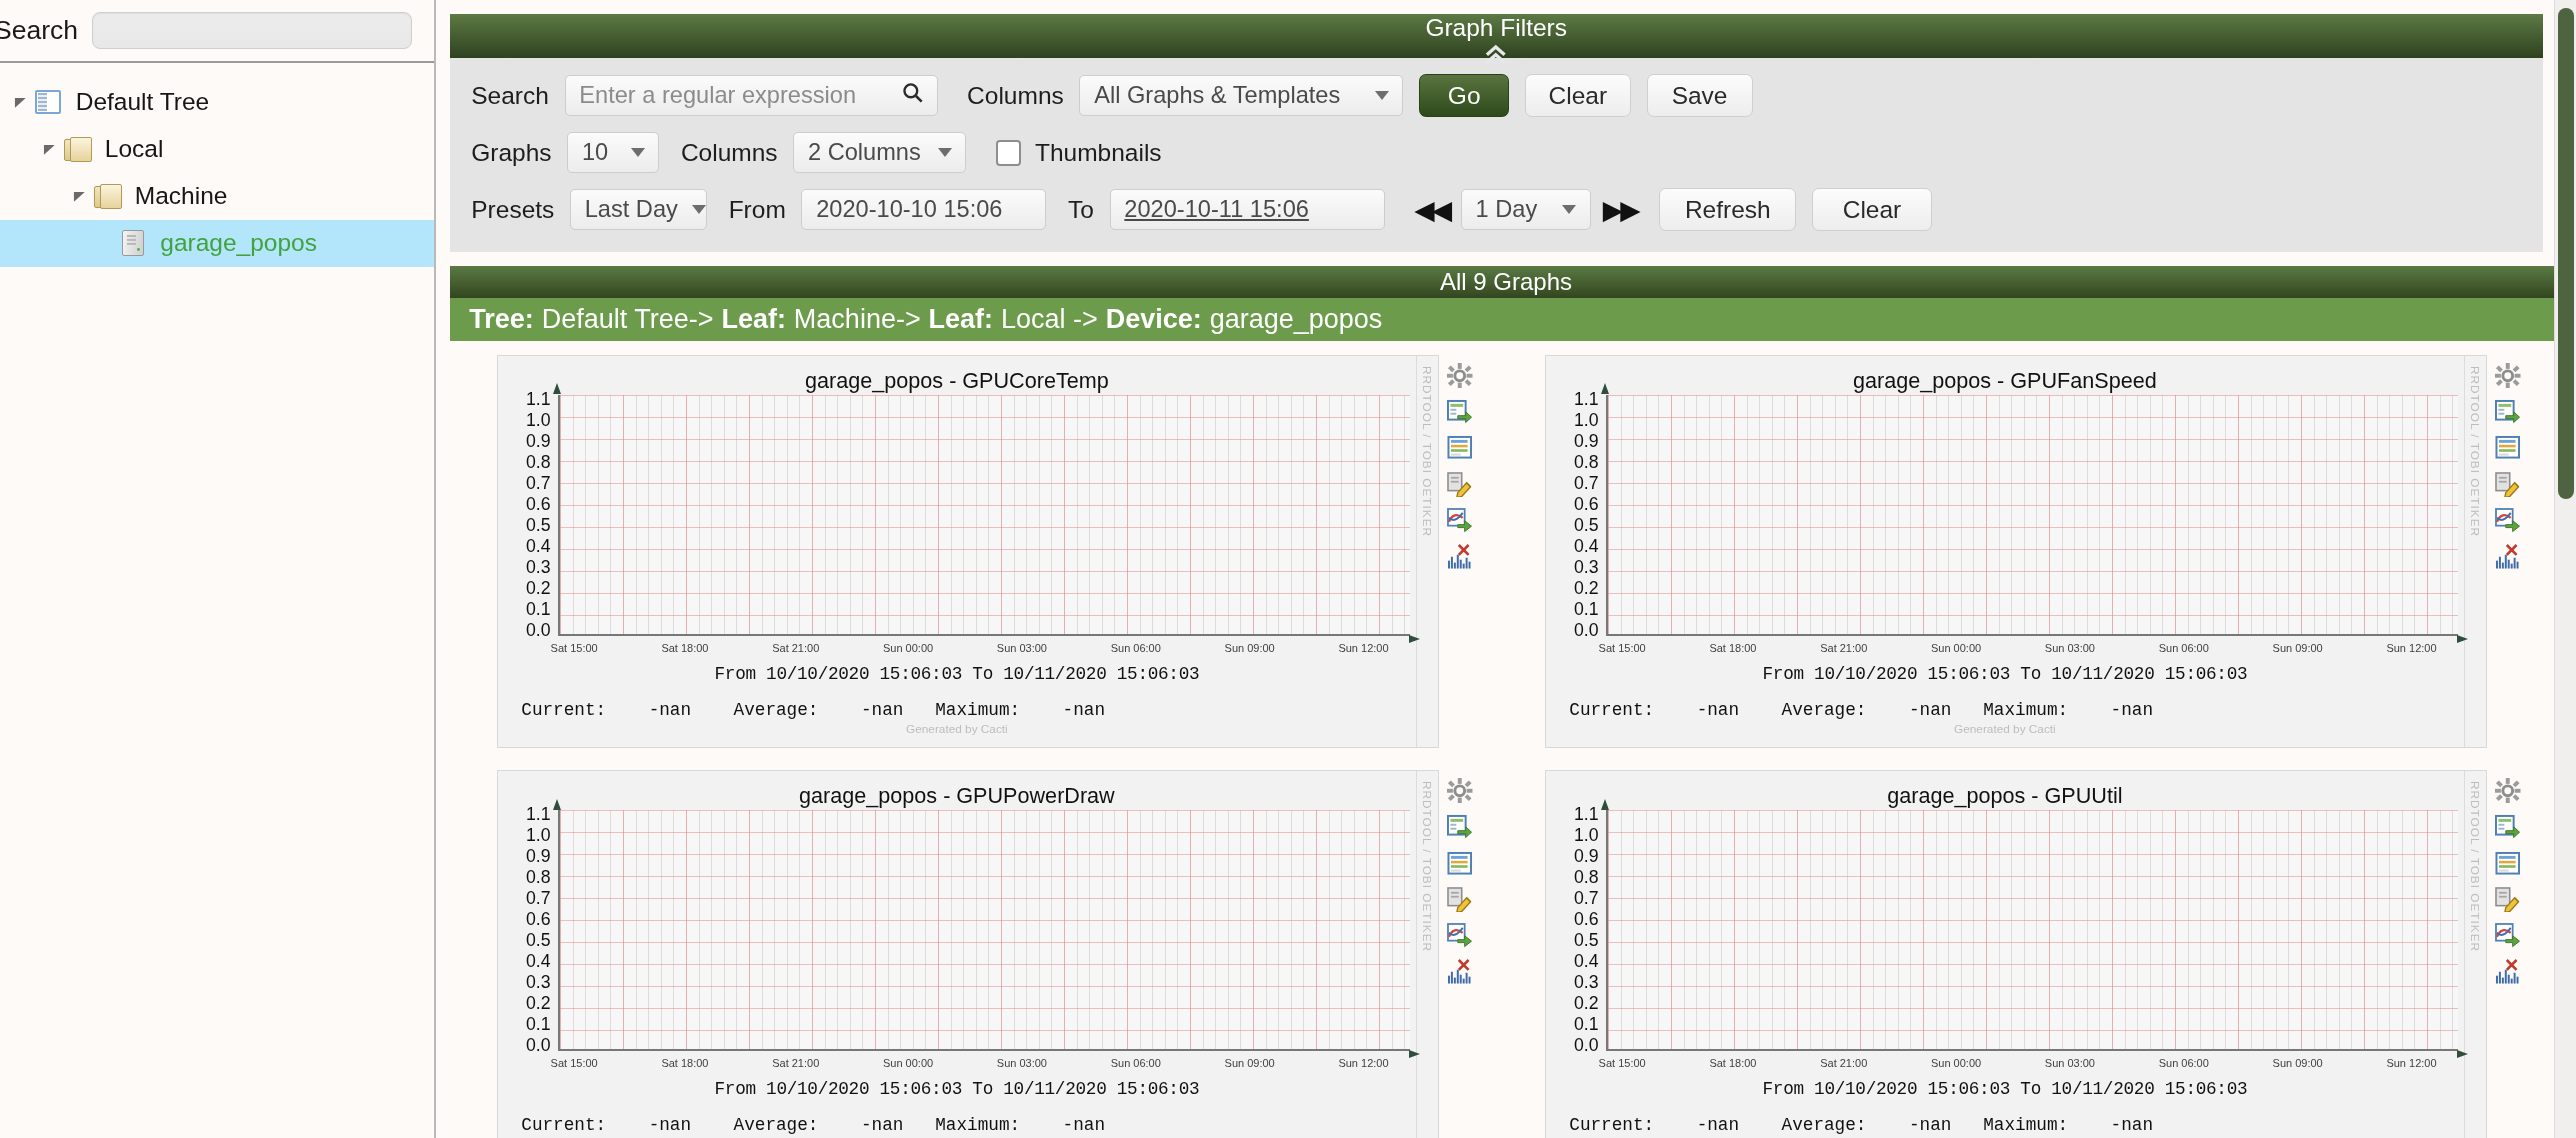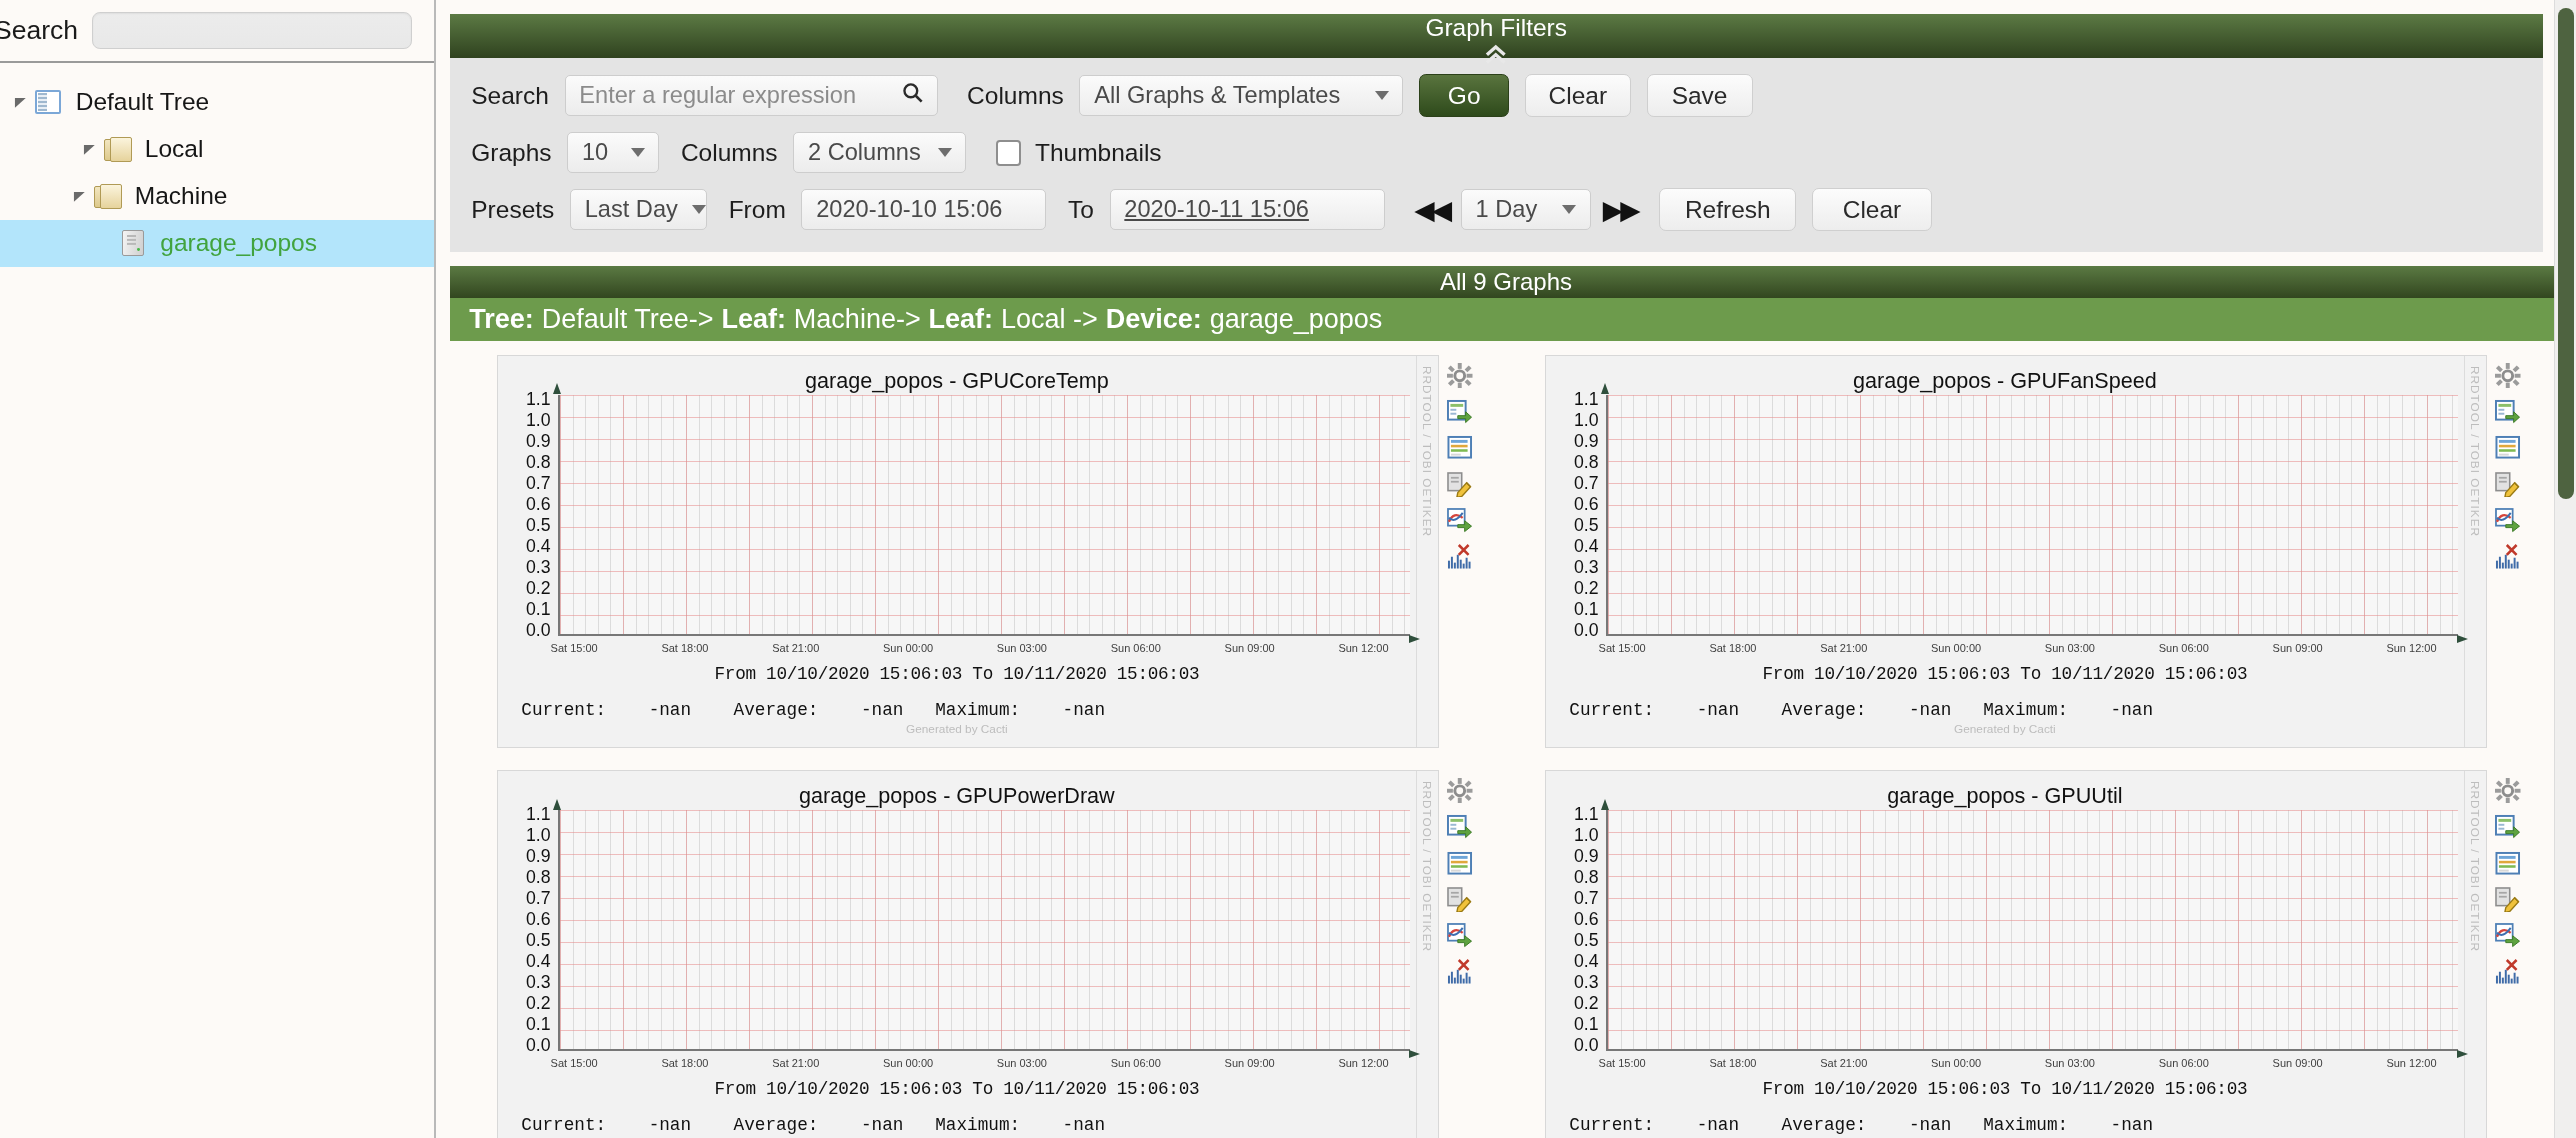--- a/index.html
+++ b/index.html
@@ -103,21 +103,21 @@
   .ico-device::before {
     content:""; position:absolute; left:3.9px; top:3.9px;
     width: 8.8px; height: 2px; background: #b8b8b8;
     box-shadow: 0 3.9px 0 #b8b8b8, 0 7.9px 0 #b8b8b8;
   }
   .ico-device::after {
     content:""; position:absolute; left:13.7px; bottom:3.9px;
     width: 2.9px; height: 2.9px; background: #49b749; border-radius: 50%;
   }
   .indent-1 { padding-left: 7.9px; }
-  .indent-2 { padding-left: 37px; margin-left: 40px; }
+  .indent-2 { padding-left: 37px; }
   .indent-3 { padding-left: 67px; }
   .indent-4 { padding-left: 118px; }
   .tree-label { font-size: 24.5px; }
 
   
   .content {
     flex: 1;
     height: 1139px;
     background: #fdfaf7;
     padding: 13.7px 13.7px 0 13.7px;

